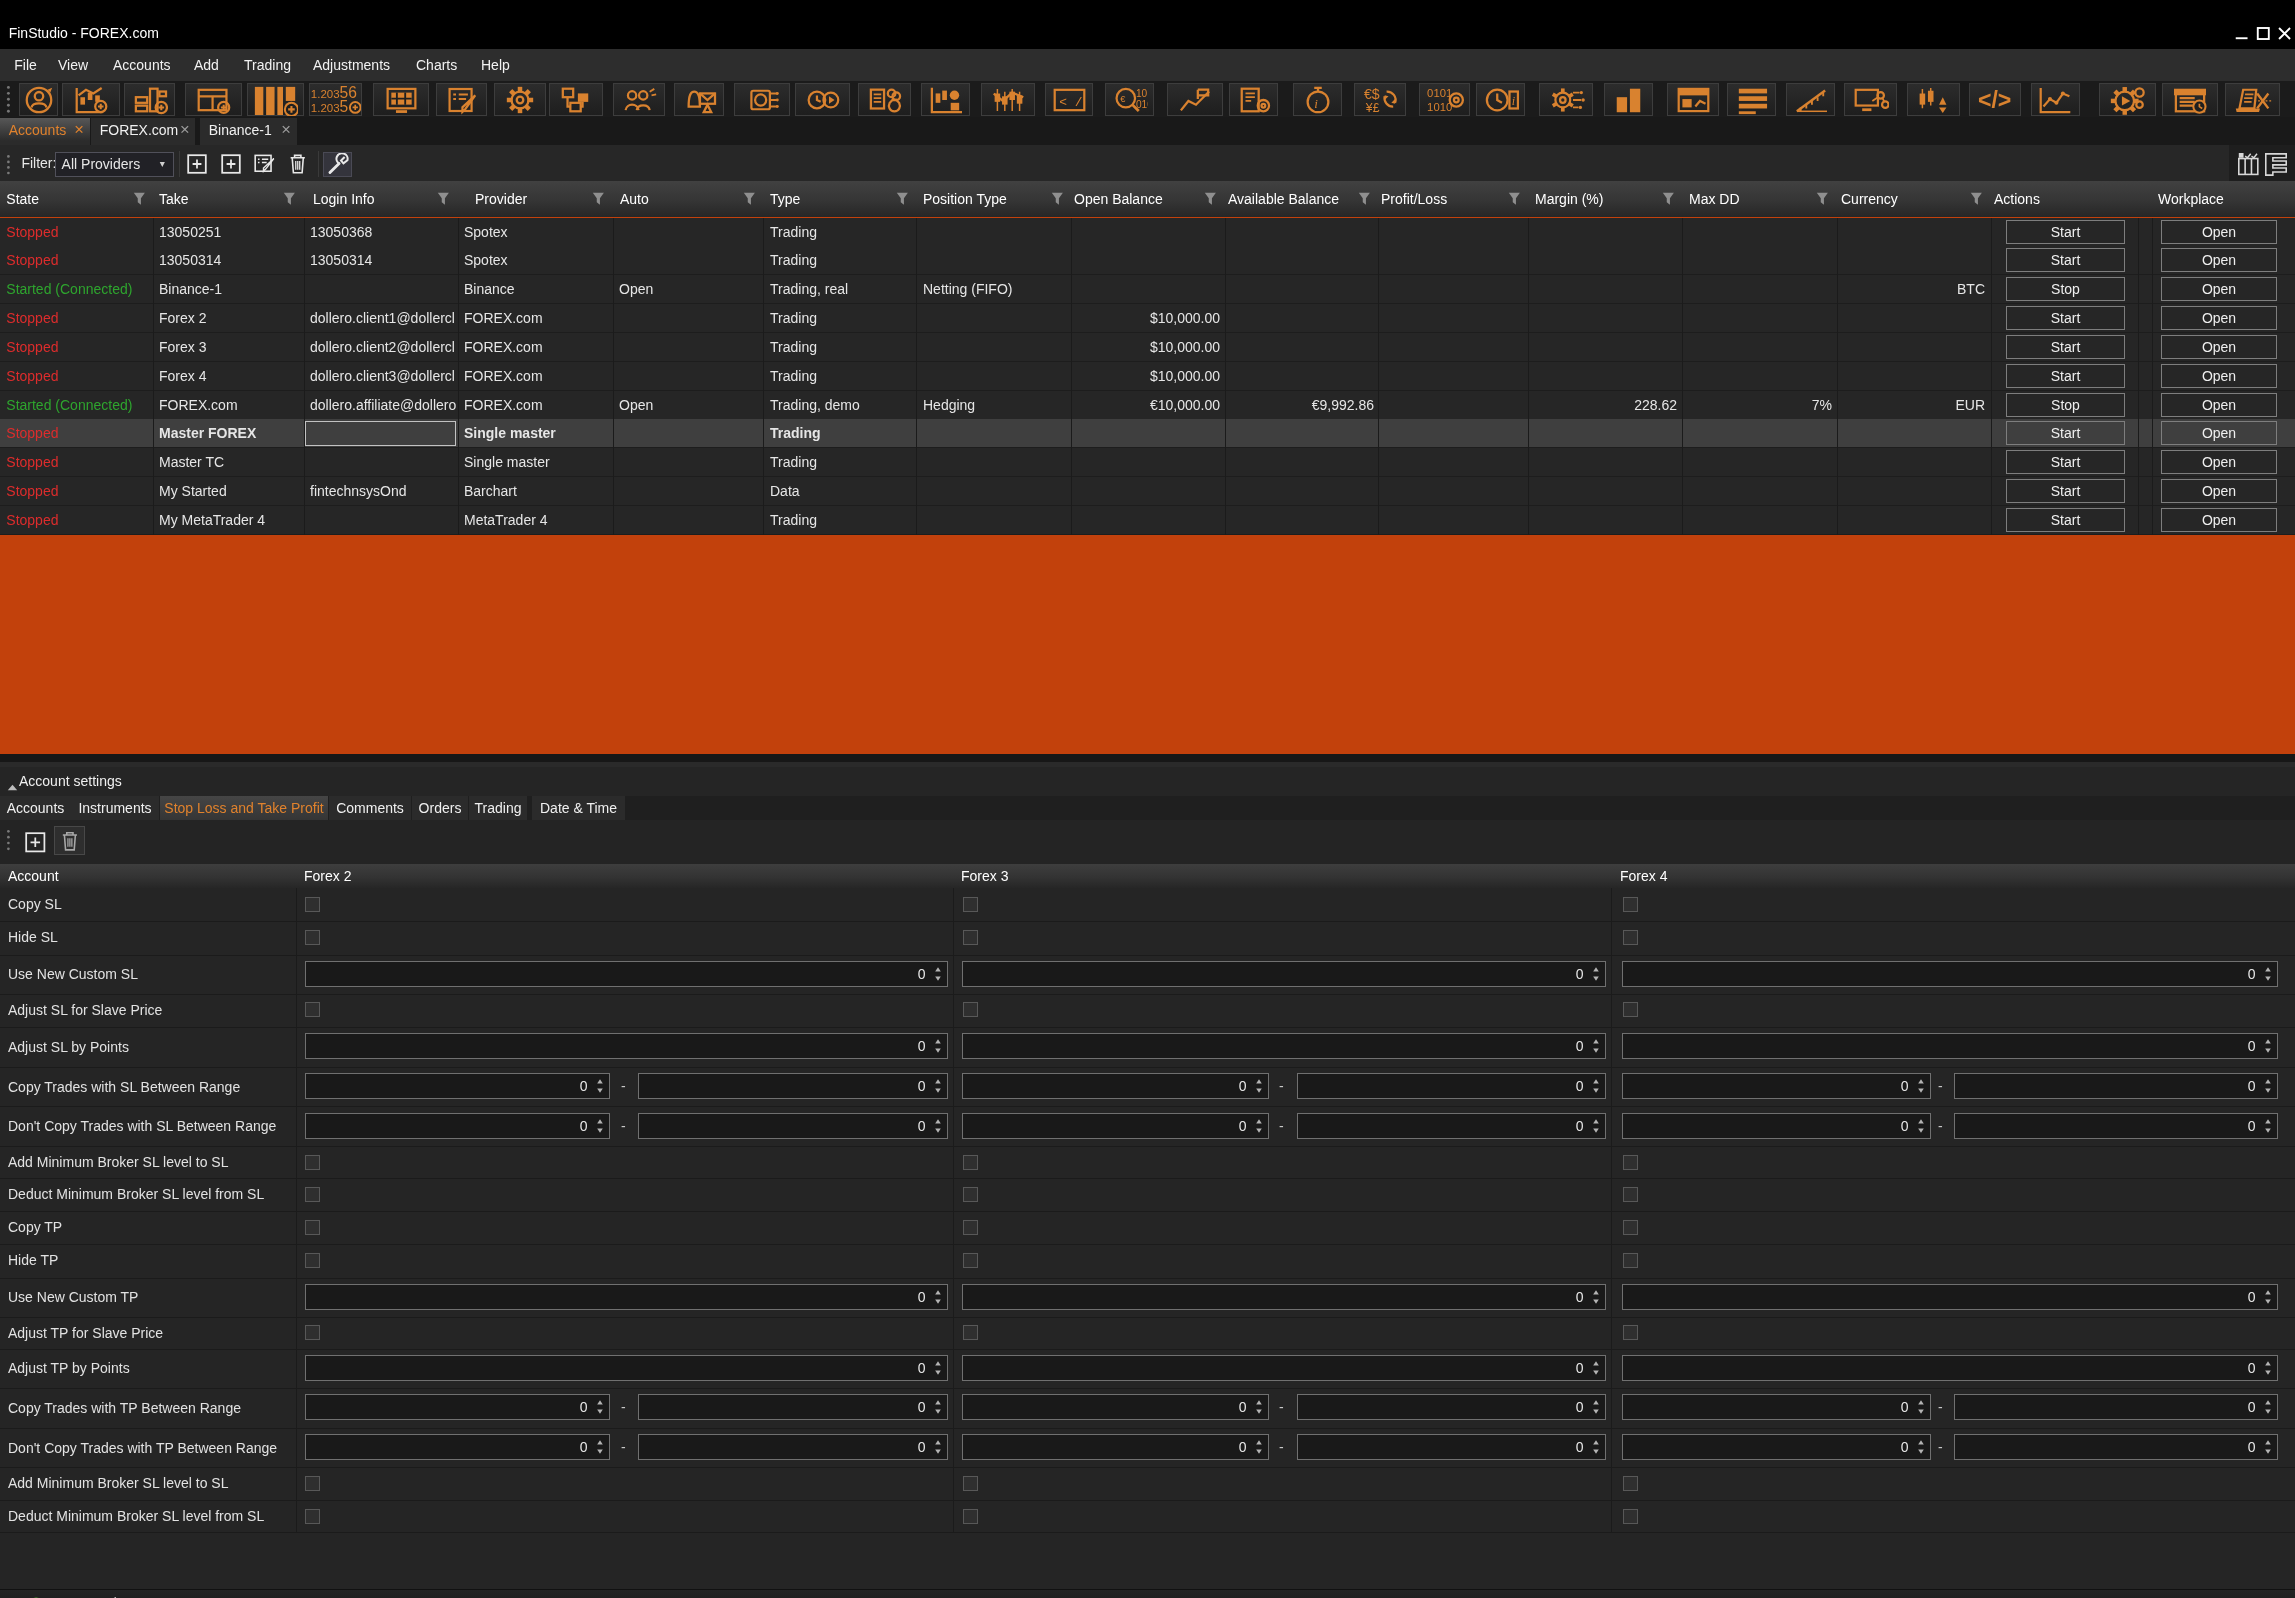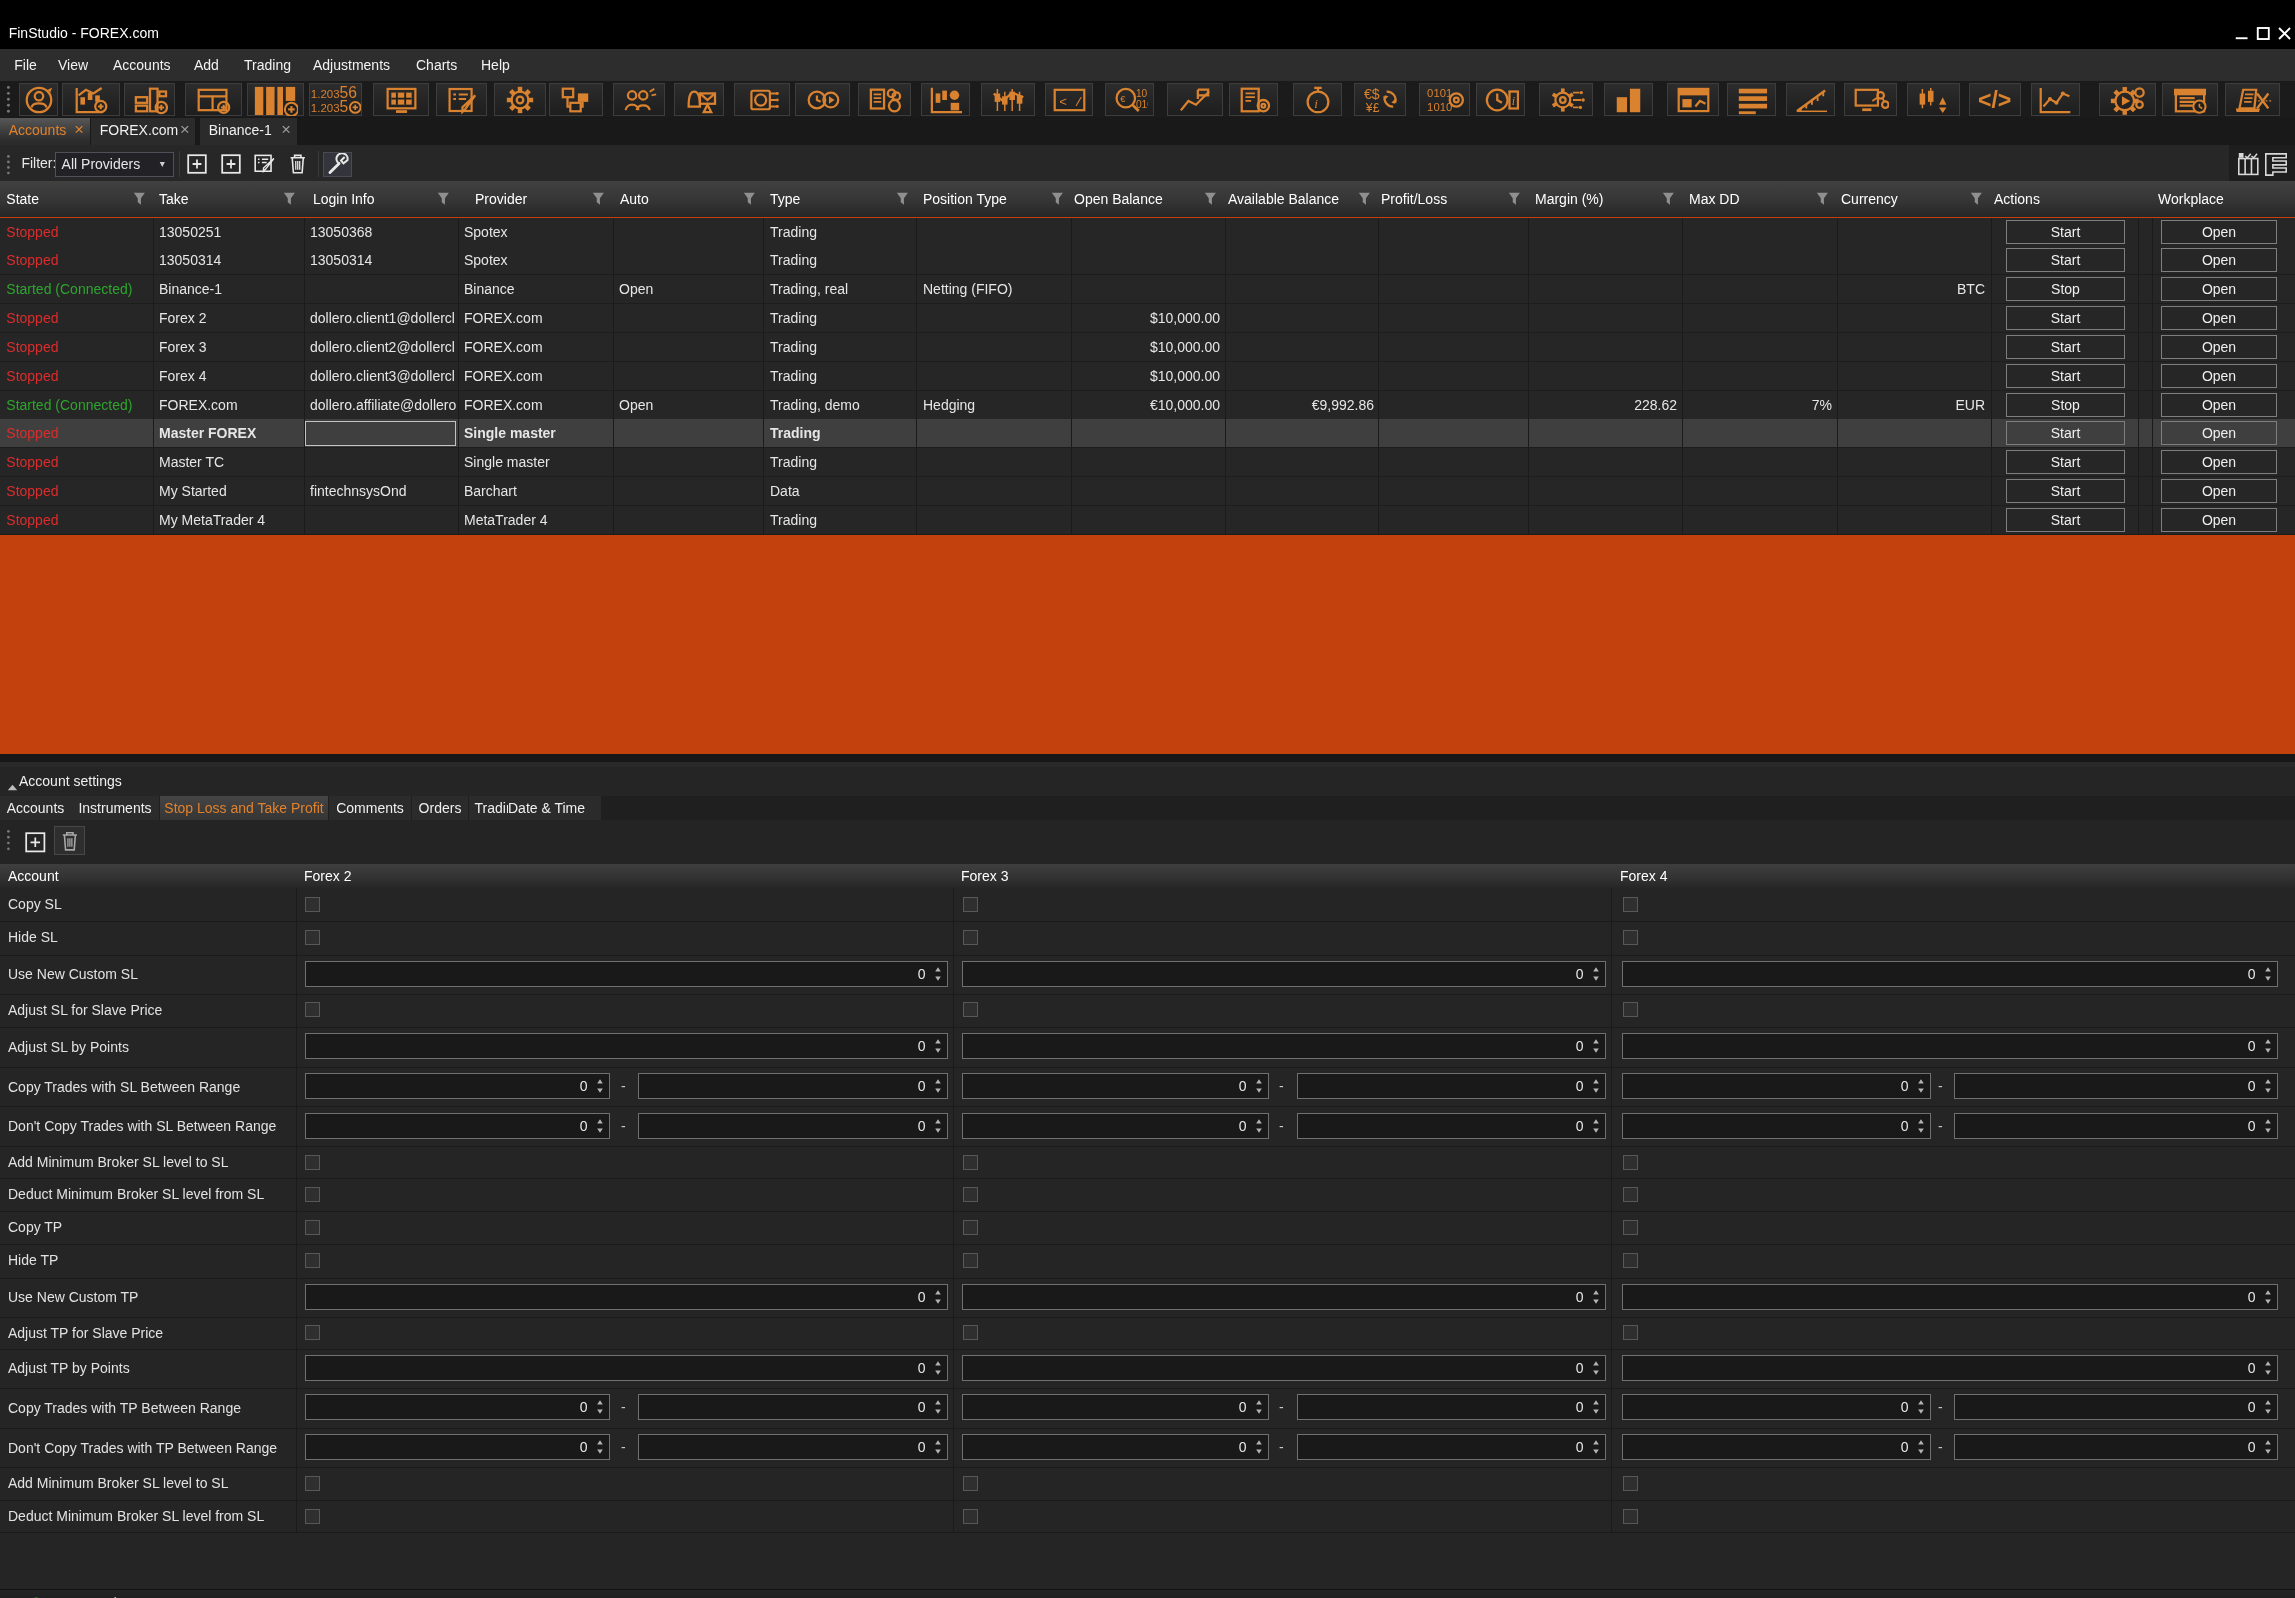--- a/index.html
+++ b/index.html
@@ -625,21 +625,21 @@
         <path d="M1 8 L7 1 L13 8 Z" fill="#bdbdbd"></path>
       </svg></div>
     <div class="abs" style="left:19px;top:747px;height:29px;line-height:29px;color:#f0f0f0;">Account settings</div>
     <div class="abs" style="left:0;top:776px;width:2295px;height:24px;background:#1f1f1f;"></div>
     <div class="abs" style="left:0px;top:776px;width:71px;height:24px;background:#2b2b2b;text-align:center;line-height:24px;color:#f0f0f0;white-space:nowrap;">Accounts</div>
     <div class="abs" style="left:71px;top:776px;width:88px;height:24px;background:#2b2b2b;text-align:center;line-height:24px;color:#f0f0f0;white-space:nowrap;">Instruments</div>
     <div class="abs" style="left:160px;top:776px;width:168px;height:24px;background:linear-gradient(#454545,#353535);text-align:center;line-height:24px;color:#e0822d;white-space:nowrap;">Stop Loss and Take Profit</div>
     <div class="abs" style="left:329px;top:776px;width:82px;height:24px;background:#2b2b2b;text-align:center;line-height:24px;color:#f0f0f0;white-space:nowrap;">Comments</div>
     <div class="abs" style="left:412px;top:776px;width:56px;height:24px;background:#2b2b2b;text-align:center;line-height:24px;color:#f0f0f0;white-space:nowrap;">Orders</div>
     <div class="abs" style="left:469px;top:776px;width:58px;height:24px;background:#2b2b2b;text-align:center;line-height:24px;color:#f0f0f0;white-space:nowrap;">Trading</div>
-    <div class="abs" style="left:508px;top:776px;width:93px;height:24px;background:#2b2b2b;text-align:left;line-height:24px;color:#f0f0f0;white-space:nowrap;">Date &amp; Time</div>
+    <div class="abs" style="left:532px;top:776px;width:93px;height:24px;background:#2b2b2b;text-align:center;line-height:24px;color:#f0f0f0;white-space:nowrap;">Date &amp; Time</div>
     <div class="abs" style="left:0;top:800px;width:2295px;height:44px;background:#242424;"></div>
     <div class="abs" style="left:6.3px;top:809px;"><svg width="4.8" height="22" viewBox="0 0 6 28">
         <circle cx="3" cy="3.0" r="1.7" fill="#7a7a7a"></circle>
         <circle cx="3" cy="10.4" r="1.7" fill="#7a7a7a"></circle>
         <circle cx="3" cy="17.8" r="1.7" fill="#7a7a7a"></circle>
         <circle cx="3" cy="25.200000000000003" r="1.7" fill="#7a7a7a"></circle>
       </svg></div>
     <div class="abs" style="left:25.4px;top:812px;"><svg width="20.6" height="20.6" viewBox="0 0 26 26">
         <rect x="1.5" y="1.5" width="23" height="23" fill="none" stroke="#e8e8e8" stroke-width="2.2"></rect>
         <path d="M13 7 V19 M7 13 H19" stroke="#e8e8e8" stroke-width="2.2"></path>

